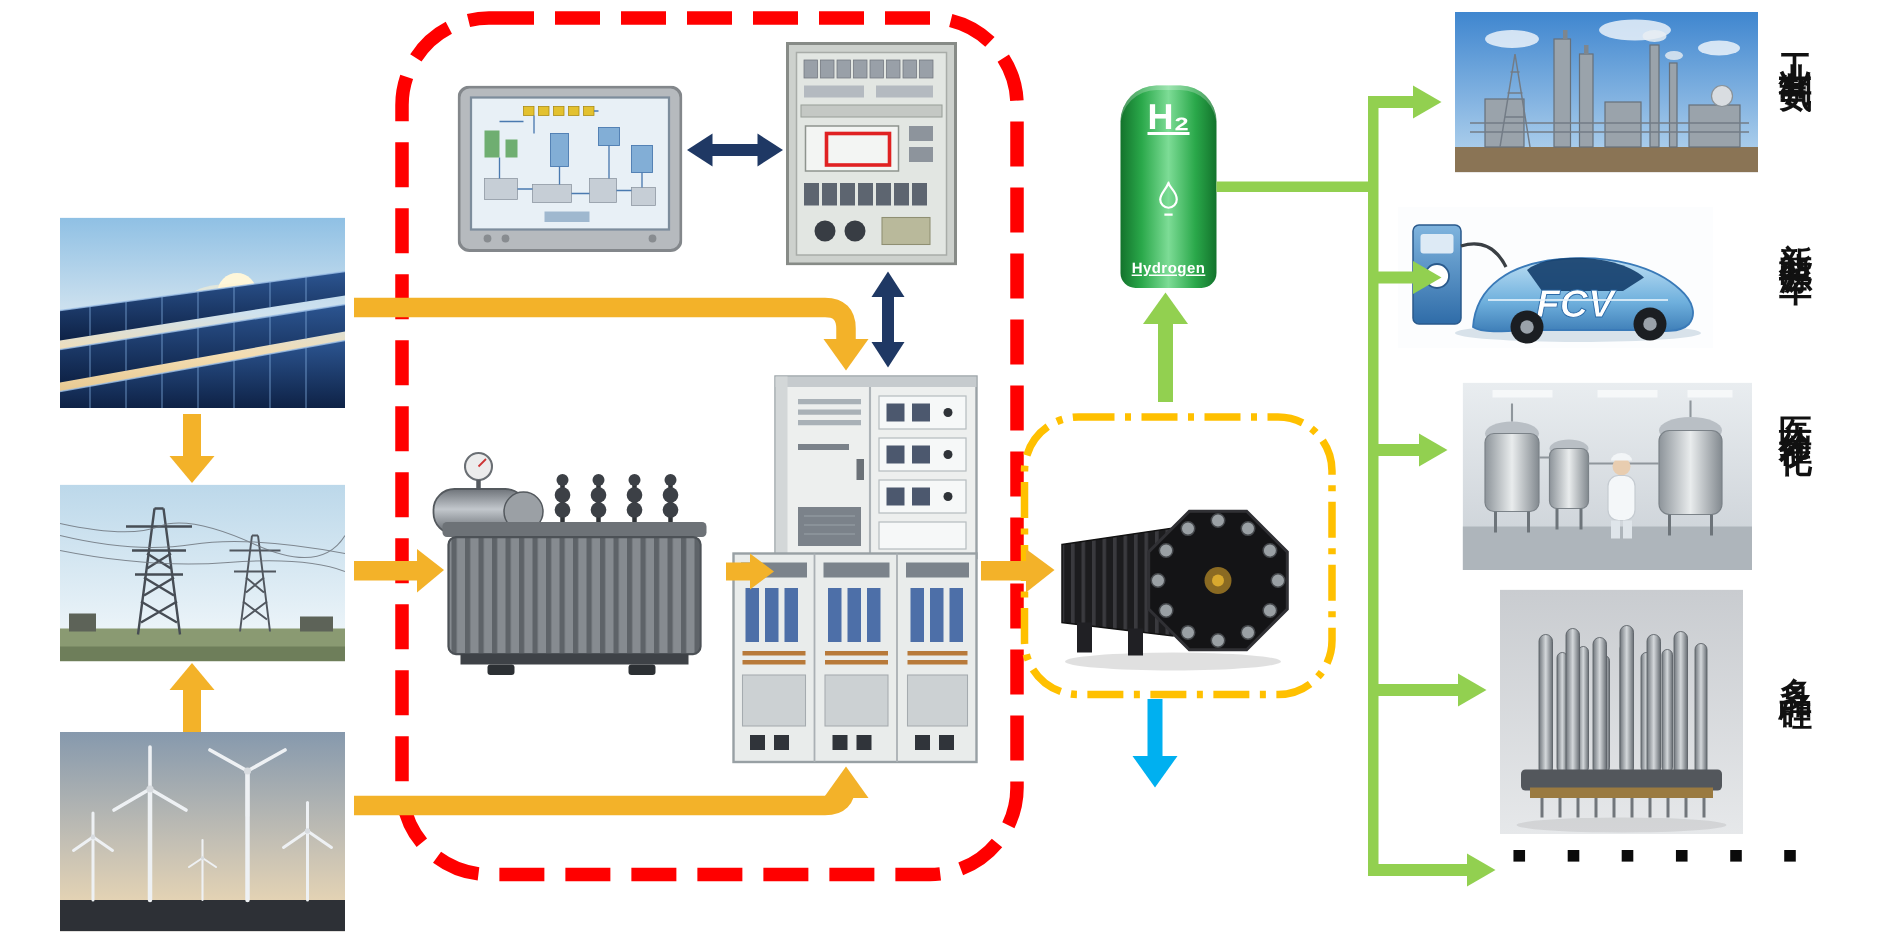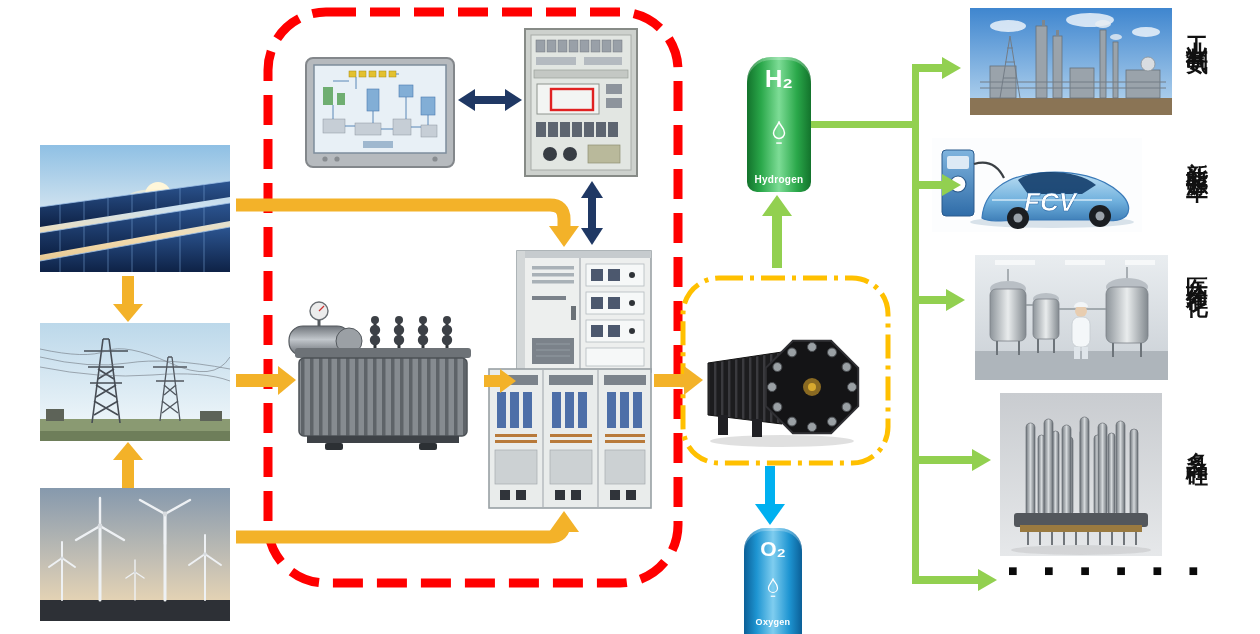--- a/index.html
+++ b/index.html
@@ -7,21 +7,21 @@
   #canvas { position:relative; width:1260px; height:634px; background:#ffffff; overflow:hidden; }
   .photo { position:absolute; overflow:hidden; }
   .photo svg { display:block; width:100%; height:100%; }
   #overlay { position:absolute; left:0; top:0; width:1260px; height:634px; pointer-events:none; }
 
   .tank { position:absolute; display:flex; flex-direction:column; align-items:center;
           justify-content:space-between; padding:10px 0 7px; color:#fff; }
   #tank-h2 { left:747px; top:57px; width:64px; height:135px;
     border-radius:24px 24px 10px 10px;
     background:linear-gradient(90deg,#13732c,#2aa84a 22%,#7ddc96 50%,#2aa84a 78%,#13732c);
-    box-shadow:inset 0 3px 0 rgba(255,255,255,.25); }
+    box-shadow:inset 0 3px 0 rgba(255,255,255,.25);text-decoration:underline; }
   #tank-o2 { left:744px; top:528px; width:58px; height:106px;
     border-radius:22px 22px 0 0;
     background:linear-gradient(90deg,#0b5f97,#1e95d2 22%,#7fcdef 50%,#1e95d2 78%,#0b5f97);
     box-shadow:inset 0 3px 0 rgba(255,255,255,.25); }
   .tank-sym { font-size:24px; font-weight:bold; line-height:1; }
   .tank-name { font-size:10px; font-weight:bold; letter-spacing:.3px; }
   #tank-o2 .tank-sym { font-size:21px; }
   #tank-o2 .tank-name { font-size:9px; }
 
   .vlabel { position:absolute; left:1186px; writing-mode:vertical-rl; text-orientation:upright;
@@ -420,28 +420,20 @@
 
   <div class="tank" id="tank-h2">
     <div class="tank-sym">H₂</div>
     <svg viewBox="0 0 24 26" width="22" height="24">
       <path d="M12 1 C13 5 18 7 18 13 A6 6 0 0 1 6 13 C6 9 10 6 12 1 Z" fill="none" stroke="#ffffff" stroke-width="1.6"></path>
       <path d="M9 24 h6" stroke="#ffffff" stroke-width="1.6"></path>
     </svg>
     <div class="tank-name">Hydrogen</div>
   </div>
 
-  <div class="tank" id="tank-o2">
-    <div class="tank-sym">O₂</div>
-    <svg viewBox="0 0 24 26" width="18" height="20">
-      <path d="M12 1 C13 5 18 7 18 13 A6 6 0 0 1 6 13 C6 9 10 6 12 1 Z" fill="none" stroke="#ffffff" stroke-width="1.6"></path>
-      <path d="M9 24 h6" stroke="#ffffff" stroke-width="1.6"></path>
-    </svg>
-    <div class="tank-name">Oxygen</div>
-  </div>
 
   <div class="photo" style="left:970px;top:8px;width:202px;height:107px">
     <svg viewBox="0 0 202 107">
       <defs>
         <linearGradient id="ia-sky" x1="0" y1="0" x2="0" y2="1">
           <stop offset="0" stop-color="#3f86cf"></stop>
             <stop offset="1" stop-color="#bcd9f0"></stop>
         </linearGradient>
       </defs>
       <rect width="202" height="107" fill="url(#ia-sky)"></rect>

